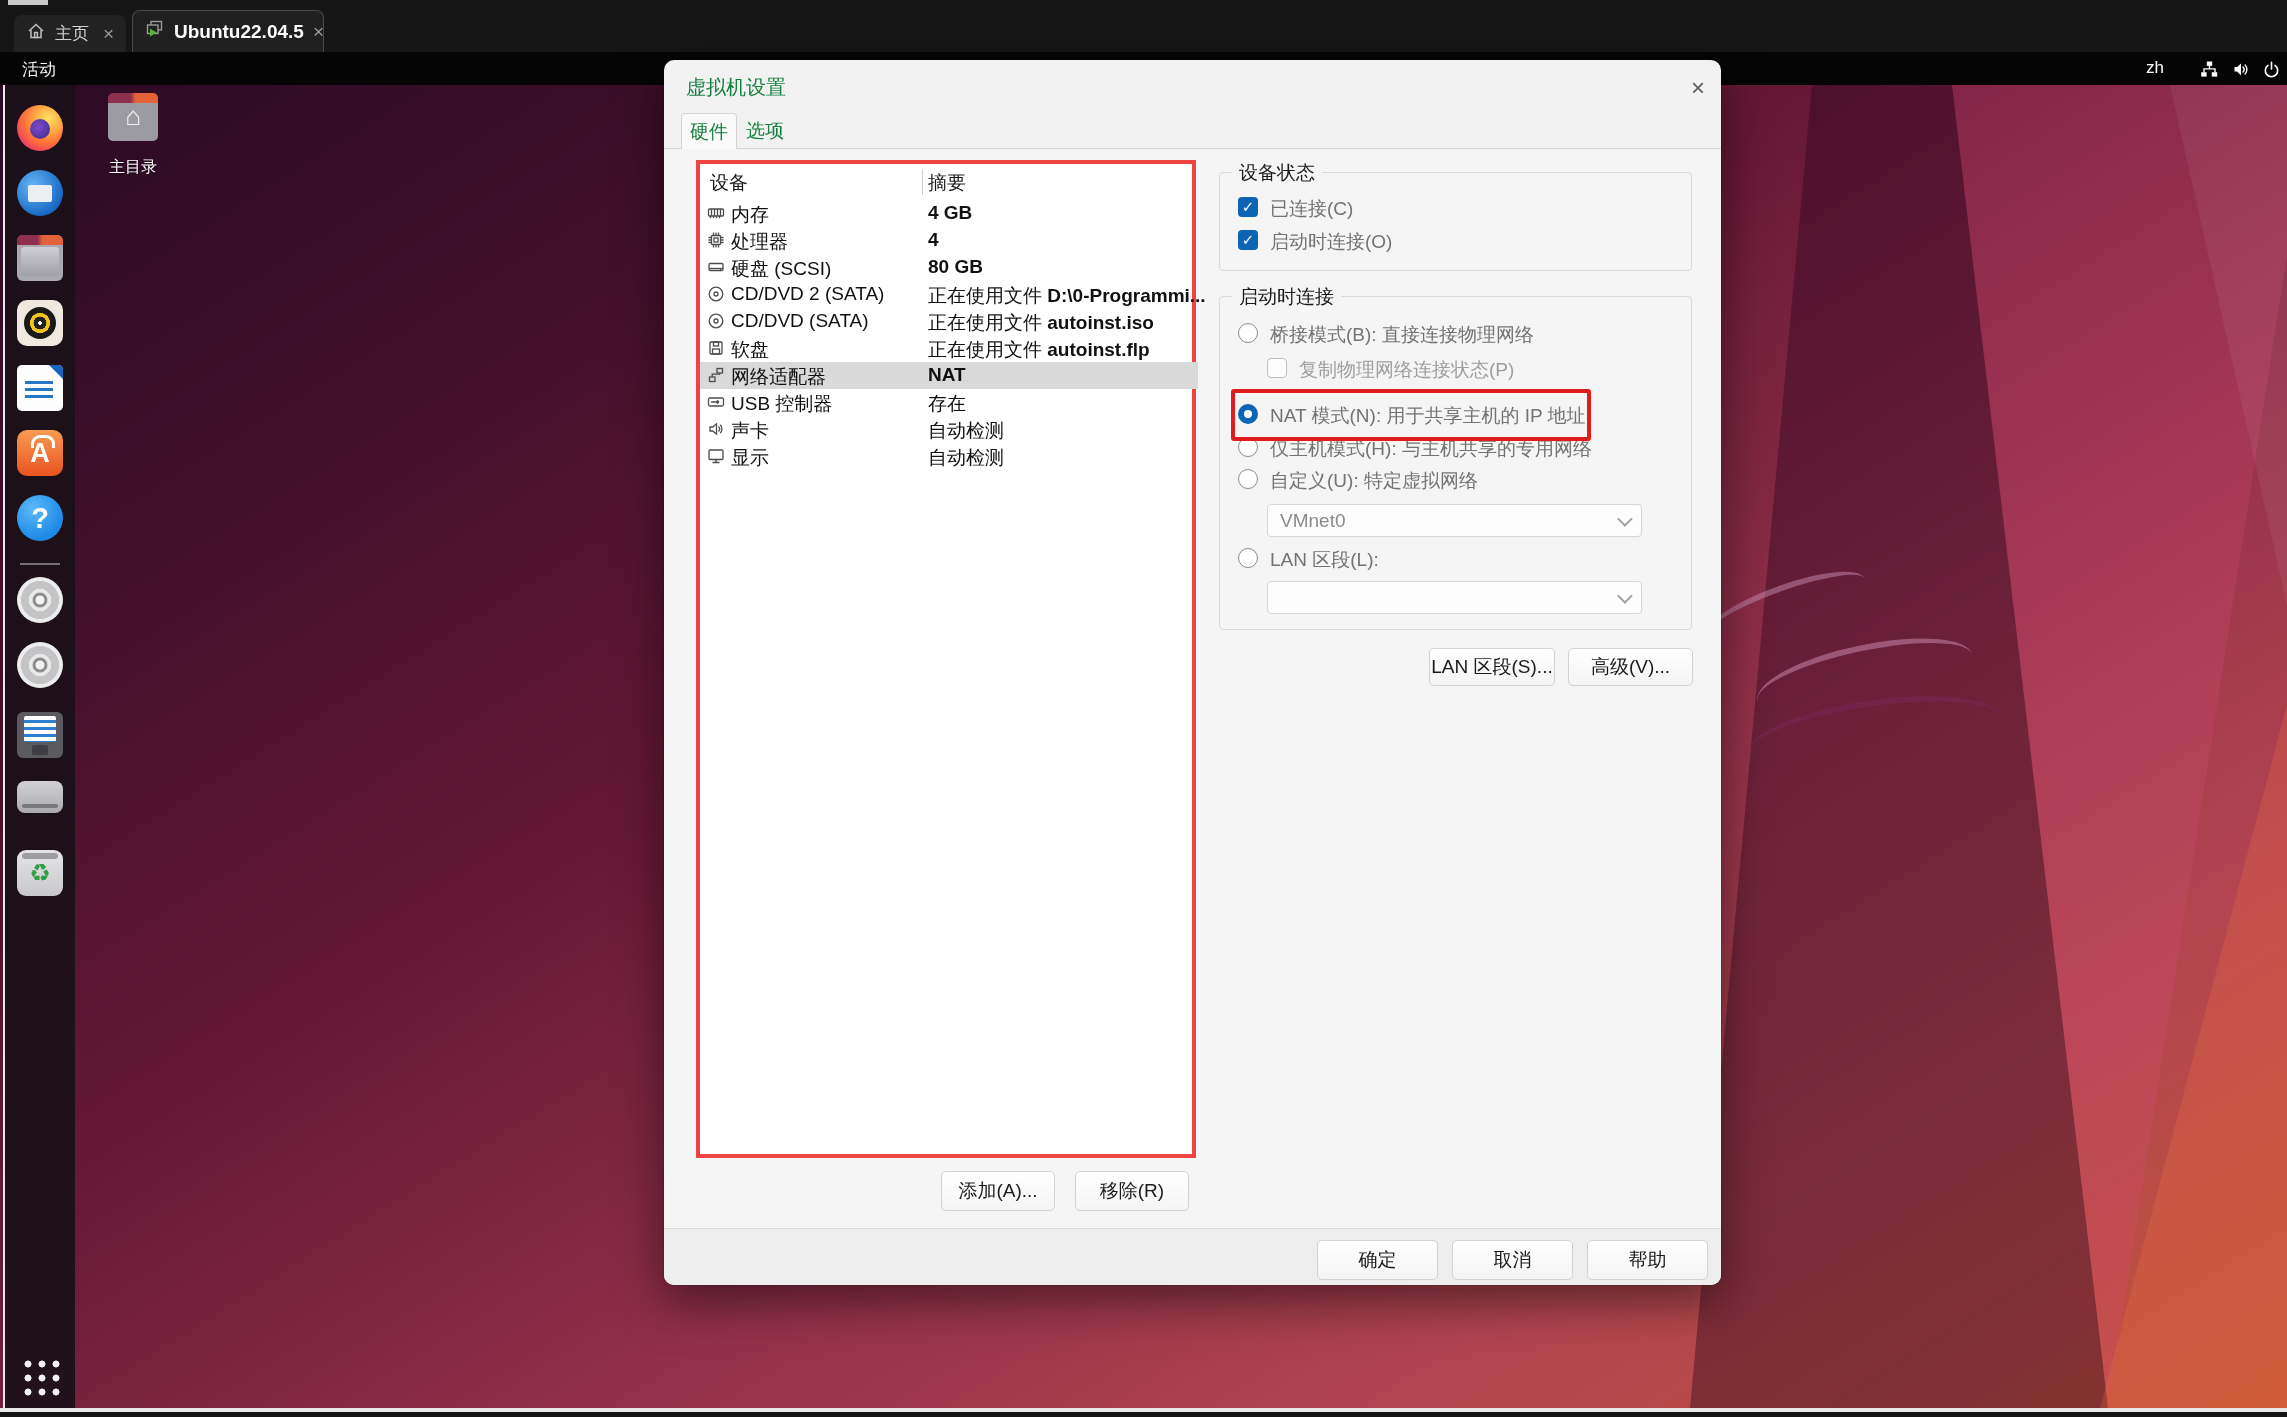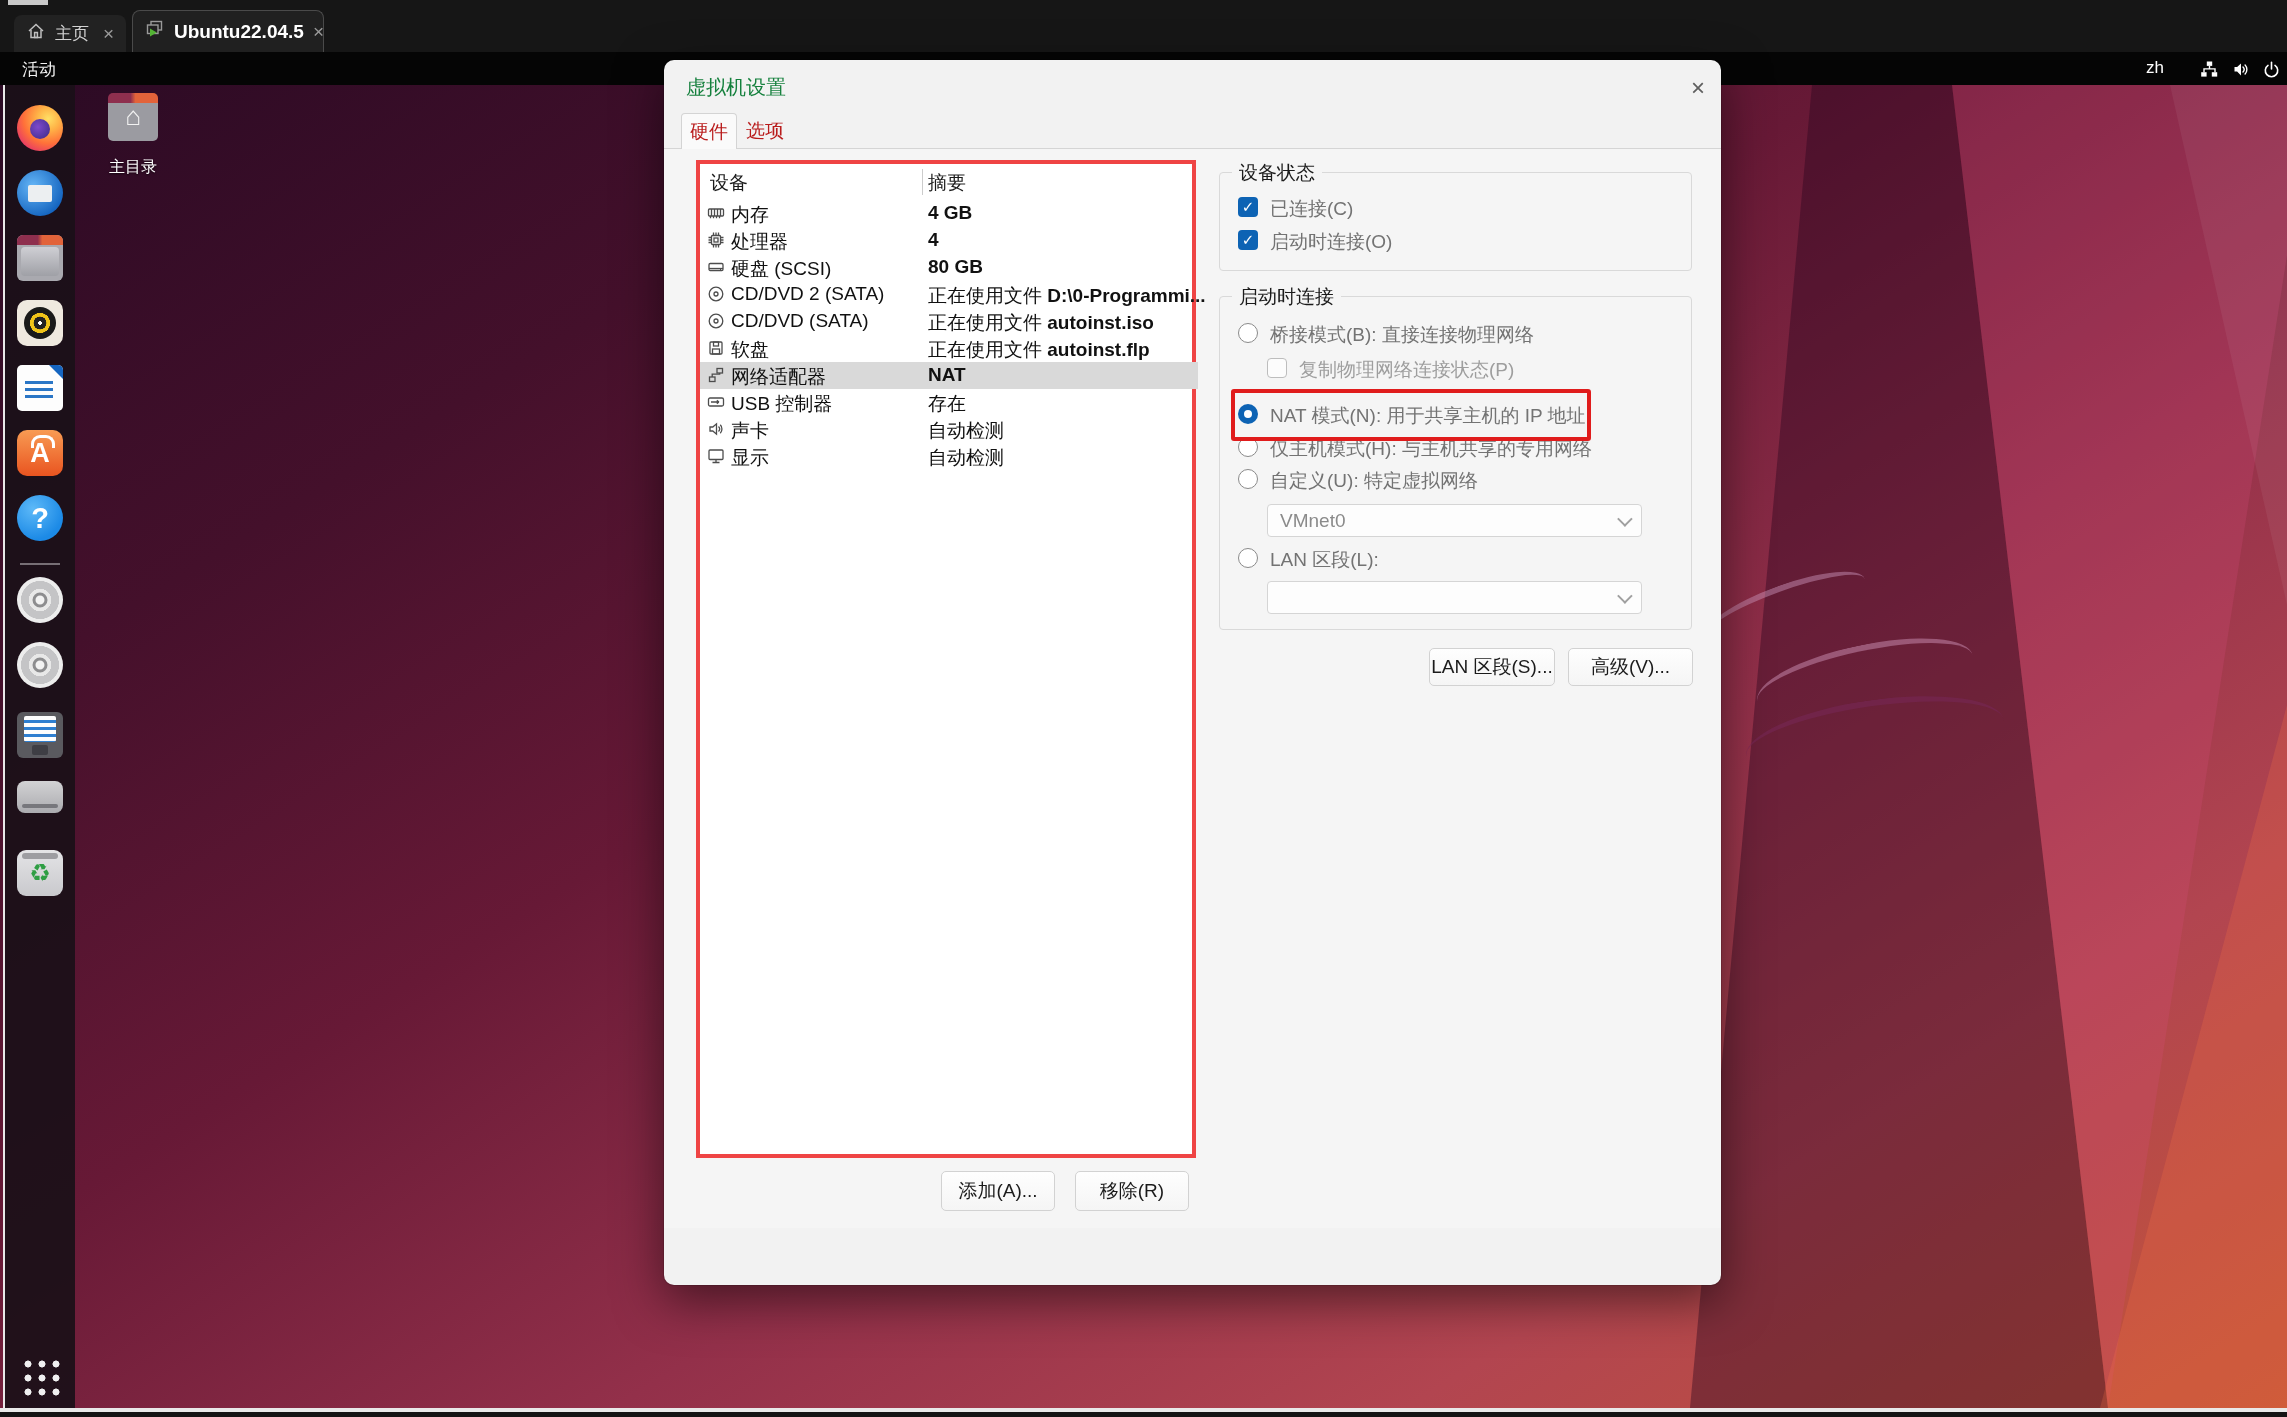--- a/index.html
+++ b/index.html
@@ -82,21 +82,21 @@
   .edge-bottom{left:0;top:1408px;width:2287px;height:4px;background:#e9e9e9;z-index:6;}
   .edge-bottom2{left:0;top:1412px;width:2287px;height:5px;background:#141414;z-index:6;}
 
   
   .dialog{left:664px;top:60px;width:1057px;height:1225px;background:#f2f2f2;border-radius:10px;z-index:10;
     box-shadow:0 16px 48px rgba(0,0,0,.5),0 0 0 1px rgba(0,0,0,.12);}
   .dlg-title{left:22px;top:14px;font-size:20px;color:#15803d;}
   .dlg-close{left:1018px;top:12px;width:32px;height:32px;display:flex;align-items:center;justify-content:center;font-size:24px;color:#5f5f5f;}
   .dlg-page{left:0;top:89px;width:1057px;height:1079px;background:#f5f5f5;}
   .tabline{left:0;top:88px;width:1057px;height:1px;background:#d5d5d5;}
-  .dtab{top:53px;width:56px;height:36px;display:flex;align-items:center;justify-content:center;font-size:19px;color:#b91c1c;box-sizing:border-box;z-index:2;}
+  .dtab{top:53px;width:56px;height:36px;display:flex;align-items:center;justify-content:center;font-size:19px;color:#15803d;box-sizing:border-box;z-index:2;}
   .dtab.active{background:#fafafa;border:1px solid #d4d4d4;border-bottom:none;border-radius:4px 4px 0 0;}
 
   
   .devpanel{left:32px;top:100px;width:500px;height:998px;background:#fff;border:4px solid #ef4444;box-sizing:border-box;}
   .dev-h{position:absolute;top:6px;font-size:19px;color:#1a1a1a;}
   .dev-vline{position:absolute;left:222px;top:5px;width:1px;height:26px;background:#cccccc;}
   .drow{position:absolute;left:0;width:498px;height:27px;font-size:19px;color:#111;}
   .drow.selected{background:#d9d9d9;}
   .drow .dicon{position:absolute;left:7px;top:4px;width:18px;height:18px;}
   .drow .dname{position:absolute;left:31px;top:2px;white-space:nowrap;}
@@ -357,15 +357,20 @@
 
       <div class="select" style="left:47px;top:284px;width:375px;height:33px">
         <span></span>
         <span class="chev"></span>
       </div>
     </div>
 
     <div class="btn" style="left:765px;top:588px;width:126px;height:38px">LAN 区段(S)...</div>
     <div class="btn" style="left:904px;top:588px;width:125px;height:38px">高级(V)...</div>
 
+    <div class="abs dlg-footer">
+      <div class="btn" style="left:653px;top:11px;width:121px;height:40px">确定</div>
+      <div class="btn" style="left:788px;top:11px;width:121px;height:40px">取消</div>
+      <div class="btn" style="left:923px;top:11px;width:121px;height:40px">帮助</div>
+    </div>
   </div>
 
 </div>
 
 </body></html>

